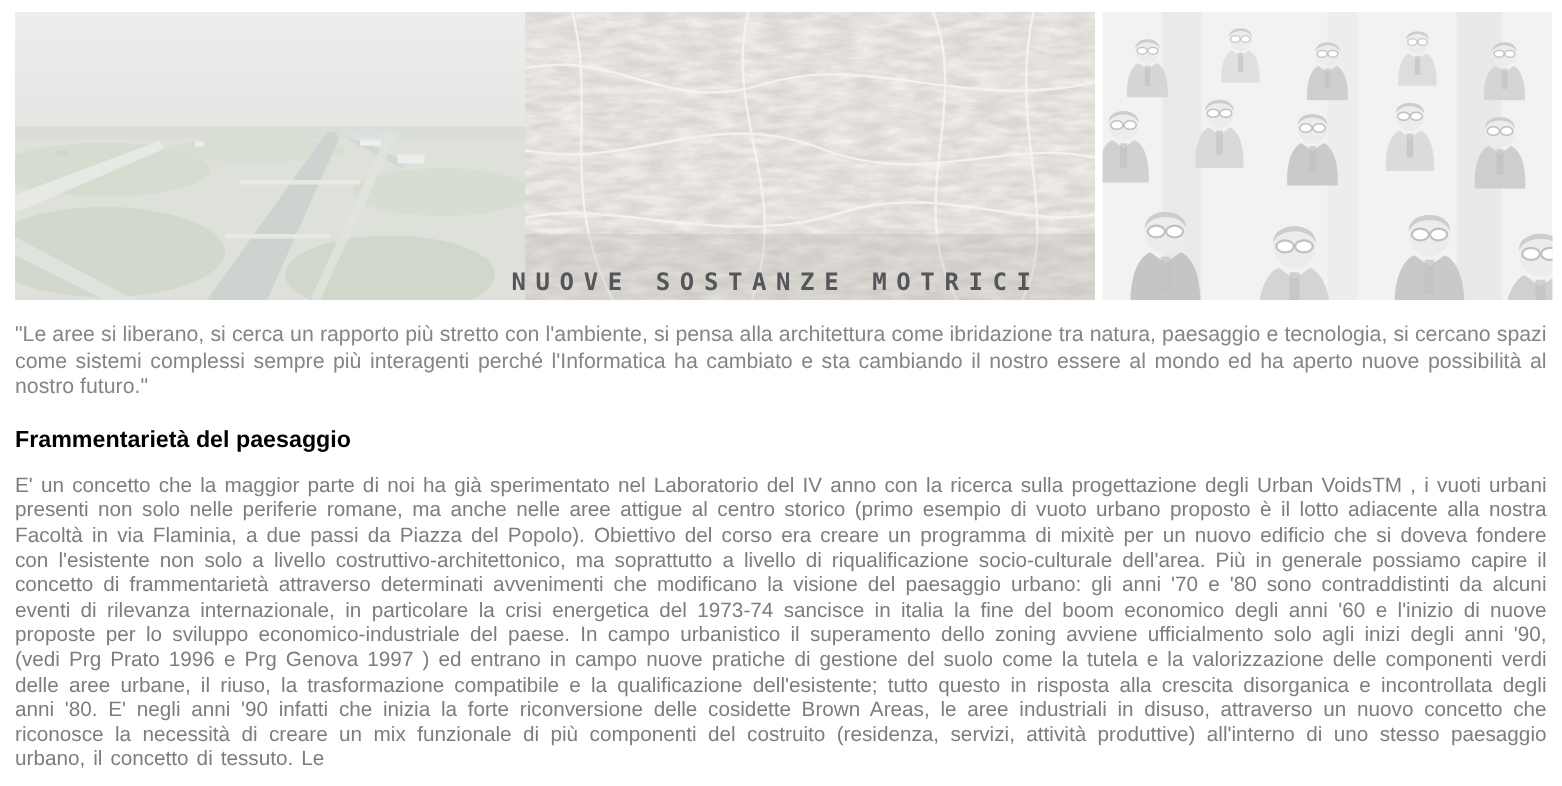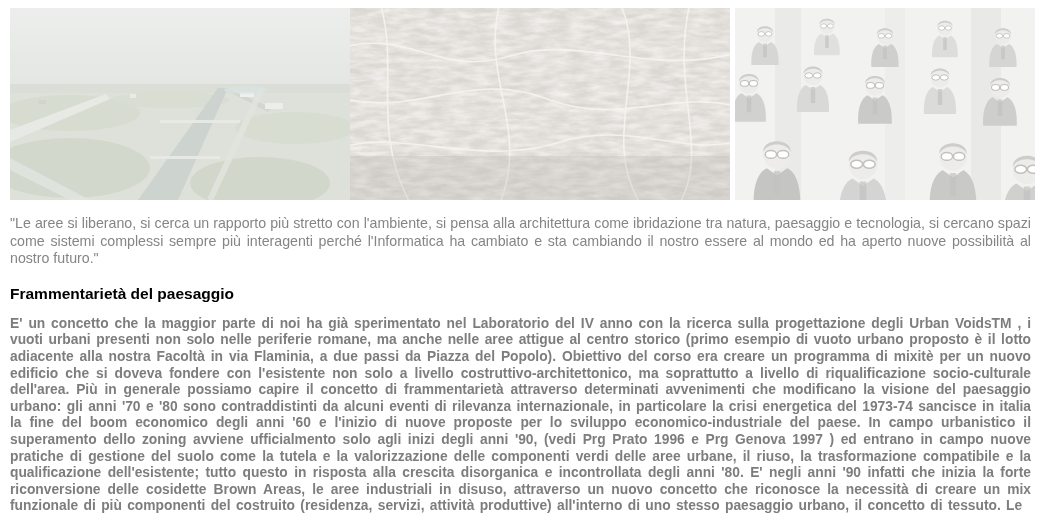--- a/index.html
+++ b/index.html
@@ -45,21 +45,20 @@
     color:#000000;
   }
   .article{
     margin:13px 10px 0 10px;
     width:1021px;
     text-align:justify;
     font-size:13.8px;
     line-height:16.6px;
     color:#7d7d7d;
     word-spacing:1.5px;
-    font-weight:bold;
   }
 </style>
 </head>
 <body>
 
 <div class="header">
 
   <div class="img-tile tile-aerial">
     <svg viewBox="0 0 340 192" preserveAspectRatio="none" aria-hidden="true">
       <defs>
@@ -153,19 +152,20 @@
         <use href="#p" x="0" y="0" transform="translate(265,82) scale(1.05)" style="color:#b0b0ae"></use>
         <use href="#p" x="0" y="0" transform="translate(42,150) scale(1.45)" style="color:#a2a2a0"></use>
         <use href="#p" x="0" y="0" transform="translate(128,160) scale(1.5)" style="color:#bababa"></use>
         <use href="#p" x="0" y="0" transform="translate(218,152) scale(1.45)" style="color:#a8a8a6"></use>
         <use href="#p" x="0" y="0" transform="translate(292,165) scale(1.5)" style="color:#b4b4b2"></use>
       </g>
       <rect x="0" y="0" width="300" height="192" fill="#ffffff" opacity="0.38"></rect>
     </svg>
   </div>
 
+  <div class="header-title">NUOVE SOSTANZE MOTRICI</div>
 </div>
 
 <p class="quote">"Le aree si liberano, si cerca un rapporto più stretto con l'ambiente, si pensa alla architettura come ibridazione tra natura, paesaggio e tecnologia, si cercano spazi come sistemi complessi sempre più interagenti perché l'Informatica ha cambiato e sta cambiando il nostro essere al mondo ed ha aperto nuove possibilità al nostro futuro."</p>
 
 <h2 class="section-heading">Frammentarietà del paesaggio</h2>
 
 <p class="article">E' un concetto che la maggior parte di noi ha già sperimentato nel Laboratorio del IV anno con la ricerca sulla progettazione degli Urban VoidsTM , i vuoti urbani presenti non solo nelle periferie romane, ma anche nelle aree attigue al centro storico (primo esempio di vuoto urbano proposto è il lotto adiacente alla nostra Facoltà in via Flaminia, a due passi da Piazza del Popolo). Obiettivo del corso era creare un programma di mixitè per un nuovo edificio che si doveva fondere con l'esistente non solo a livello costruttivo-architettonico, ma soprattutto a livello di riqualificazione socio-culturale dell'area. Più in generale possiamo capire il concetto di frammentarietà attraverso determinati avvenimenti che modificano la visione del paesaggio urbano: gli anni '70 e '80 sono contraddistinti da alcuni eventi di rilevanza internazionale, in particolare la crisi energetica del 1973-74 sancisce in italia la fine del boom economico degli anni '60 e l'inizio di nuove proposte per lo sviluppo economico-industriale del paese. In campo urbanistico il superamento dello zoning avviene ufficialmento solo agli inizi degli anni '90, (vedi Prg Prato 1996 e Prg Genova 1997 ) ed entrano in campo nuove pratiche di gestione del suolo come la tutela e la valorizzazione delle componenti verdi delle aree urbane, il riuso, la trasformazione compatibile e la qualificazione dell'esistente; tutto questo in risposta alla crescita disorganica e incontrollata degli anni '80. E' negli anni '90 infatti che inizia la forte riconversione delle cosidette Brown Areas, le aree industriali in disuso, attraverso un nuovo concetto che riconosce la necessità di creare un mix funzionale di più componenti del costruito (residenza, servizi, attività produttive) all'interno di uno stesso paesaggio urbano, il concetto di tessuto. Le</p>
 
 </body></html>

